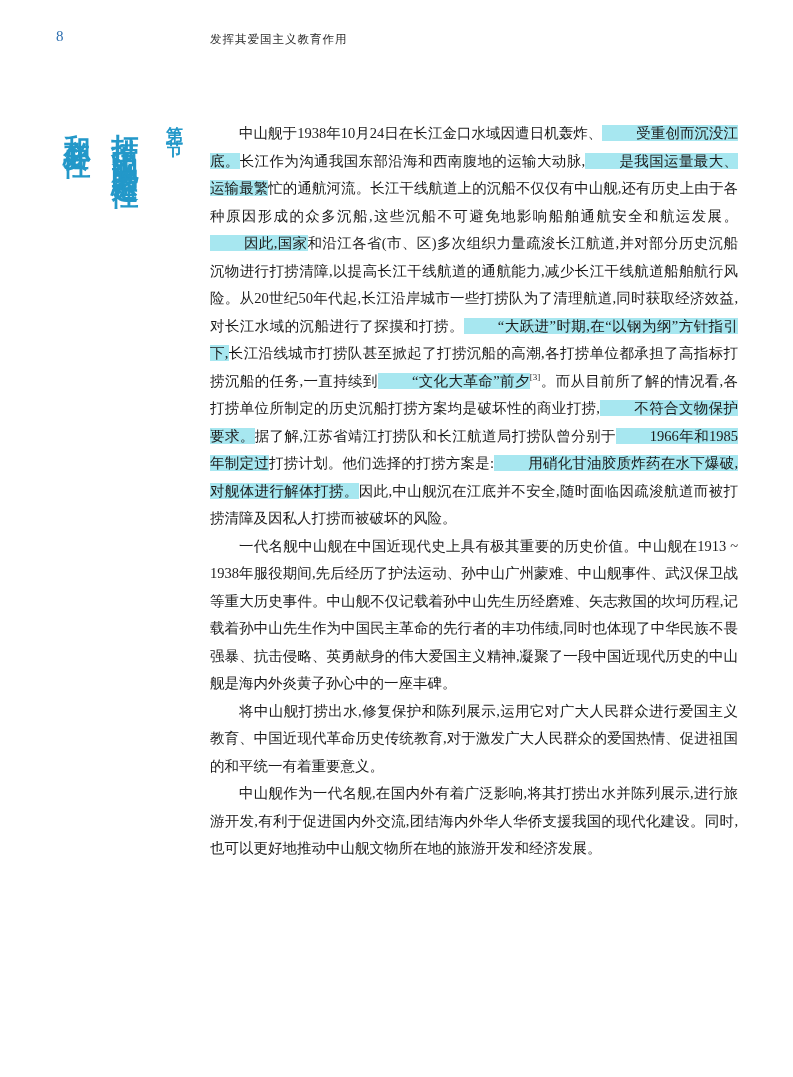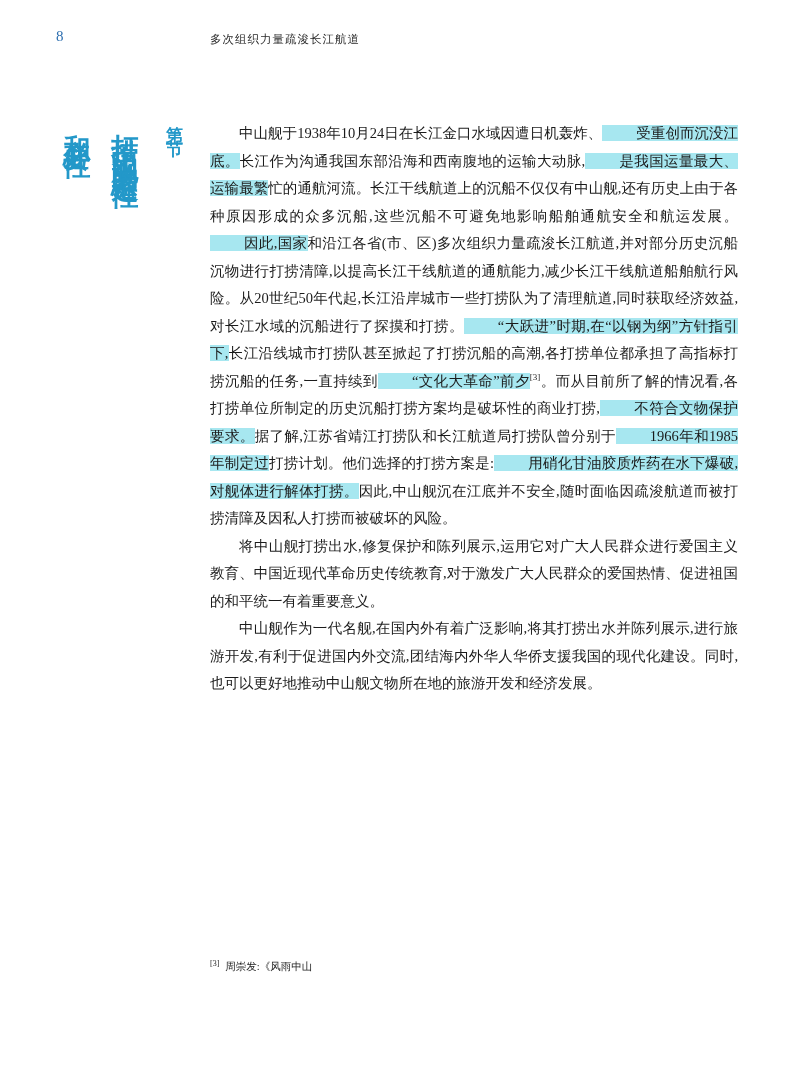--- a/index.html
+++ b/index.html
@@ -58,31 +58,31 @@
   .footnote sup{font-size:8px;margin-right:6px;line-height:0;}
   .footnote .fn-line{white-space:nowrap;}
 </style>
 </head>
 <body>
 
 <div class="page">
 
   <div class="page-number">8</div>
 
-  <div class="running-head">多次组织力量疏浚长江航道</div>
+  <div class="running-head">发挥其爱国主义教育作用</div>
 
   <div class="section-block">
     <div class="section-label">第二节</div>
     <div class="section-title">打捞中山舰的紧迫性</div>
     <div class="section-title">和必要性</div>
   </div>
 
   <div class="body-text">
       <p><span>中山舰于1938年10月24日在长江金口水域因遭日机轰炸、</span><span class="hl">受重创而沉没江底。</span><span>长江作为沟通我国东部沿海和西南腹地的运输大动脉,</span><span class="hl">是我国运量最大、运输最繁</span><span>忙的通航河流。长江干线航道上的沉船不仅仅有中山舰,还有历史上由于各种原因形成的众多沉船,这些沉船不可避免地影响船舶通航安全和航运发展。</span><span class="hl">因此,国家</span><span>和沿江各省(市、区)多次组织力量疏浚长江航道,并对部分历史沉船沉物进行打捞清障,以提高长江干线航道的通航能力,减少长江干线航道船舶航行风险。从20世纪50年代起,长江沿岸城市一些打捞队为了清理航道,同时获取经济效益,对长江水域的沉船进行了探摸和打捞。</span><span class="hl">“大跃进”时期,在“以钢为纲”方针指引下,</span><span>长江沿线城市打捞队甚至掀起了打捞沉船的高潮,各打捞单位都承担了高指标打捞沉船的任务,一直持续到</span><span class="hl">“文化大革命”前夕</span><sup>[3]</sup><span>。而从目前所了解的情况看,各打捞单位所制定的历史沉船打捞方案均是破坏性的商业打捞,</span><span class="hl">不符合文物保护要求。</span><span>据了解,江苏省靖江打捞队和长江航道局打捞队曾分别于</span><span class="hl">1966年和1985年制定过</span><span>打捞计划。他们选择的打捞方案是:</span><span class="hl">用硝化甘油胶质炸药在水下爆破,对舰体进行解体打捞。</span><span>因此,中山舰沉在江底并不安全,随时面临因疏浚航道而被打捞清障及因私人打捞而被破坏的风险。</span></p>
+      <p><span>一代名舰中山舰在中国近现代史上具有极其重要的历史价值。中山舰在1913 ~ 1938年服役期间,先后经历了护法运动、孙中山广州蒙难、中山舰事件、武汉保卫战等重大历史事件。中山舰不仅记载着孙中山先生历经磨难、矢志救国的坎坷历程,记载着孙中山先生作为中国民主革命的先行者的丰功伟绩,同时也体现了中华民族不畏强暴、抗击侵略、英勇献身的伟大爱国主义精神,凝聚了一段中国近现代历史的中山舰是海内外炎黄子孙心中的一座丰碑。</span></p>
       <p><span>将中山舰打捞出水,修复保护和陈列展示,运用它对广大人民群众进行爱国主义教育、中国近现代革命历史传统教育,对于激发广大人民群众的爱国热情、促进祖国的和平统一有着重要意义。</span></p>
       <p><span>中山舰作为一代名舰,在国内外有着广泛影响,将其打捞出水并陈列展示,进行旅游开发,有利于促进国内外交流,团结海内外华人华侨支援我国的现代化建设。同时,也可以更好地推动中山舰文物所在地的旅游开发和经济发展。</span></p>
     </div>
 
   <div class="footnote">
-      <div class="fn-line"><sup>[3]</sup><span>周崇发:《风雨中山</span></div>
     </div>
 
 </div>
 
 </body></html>

